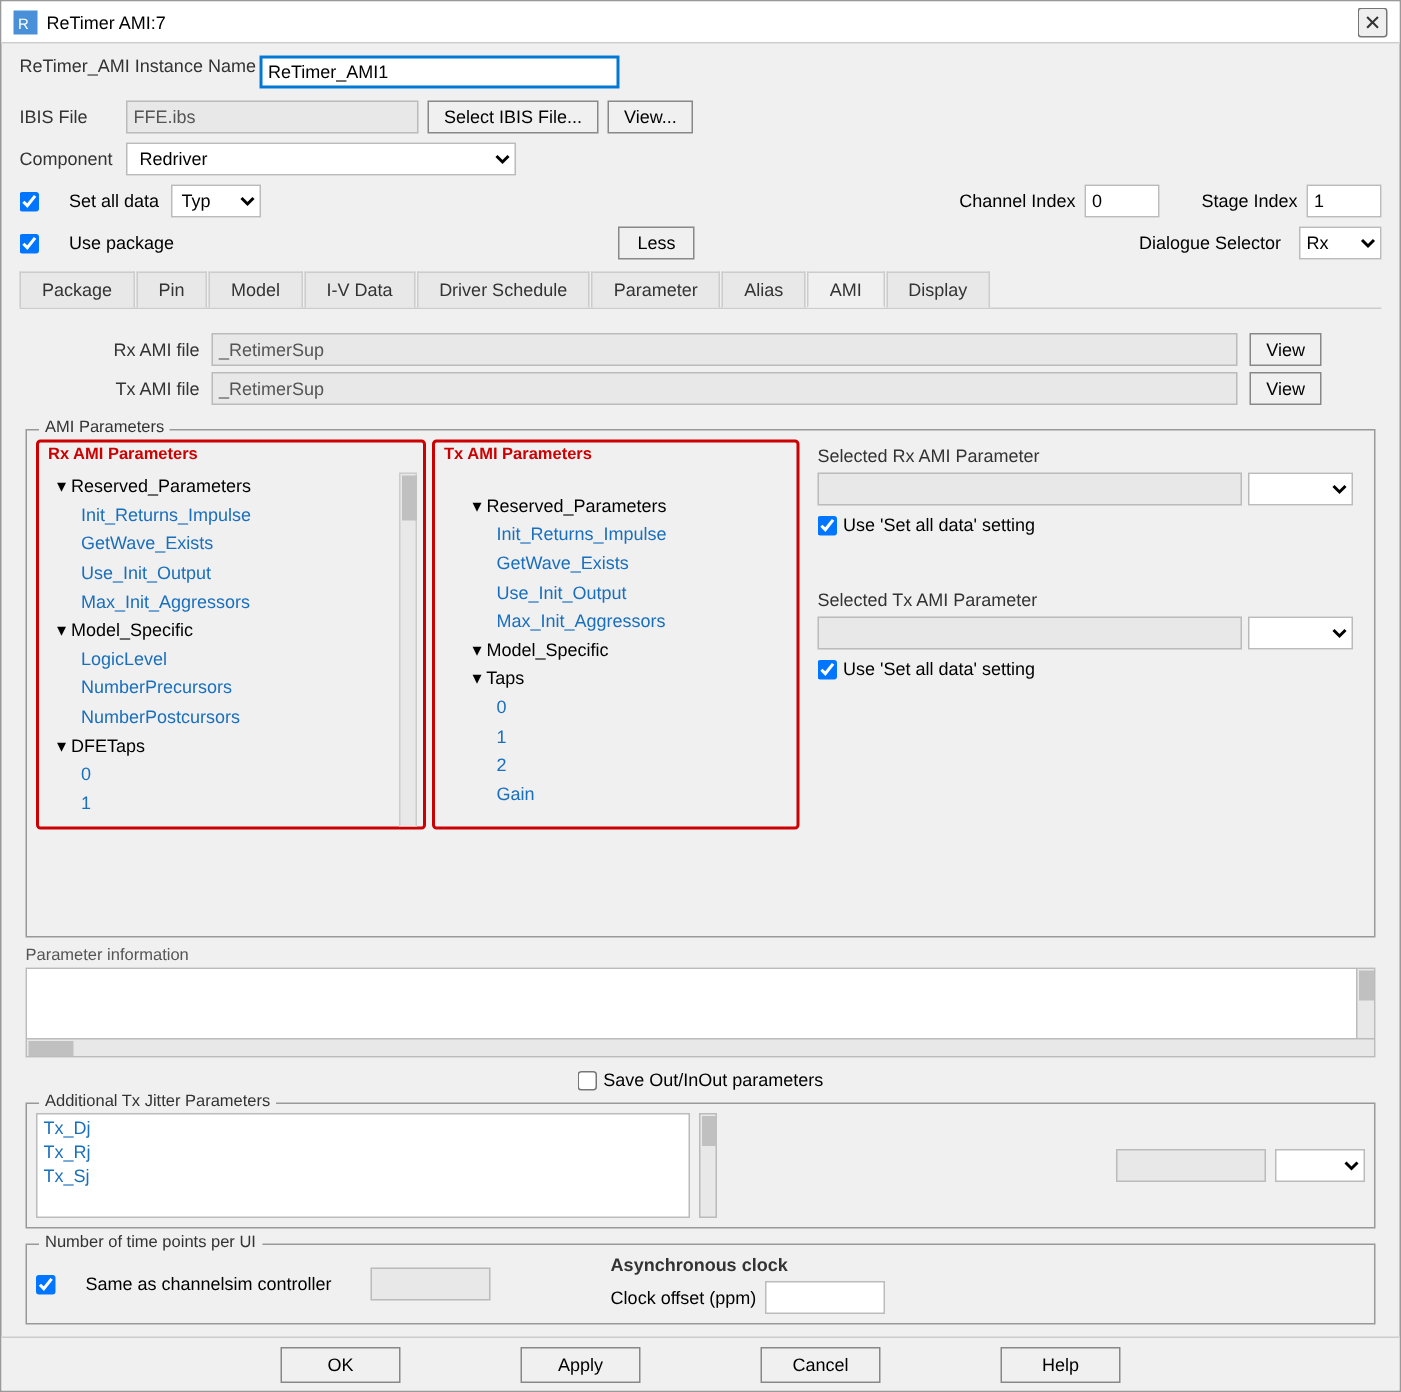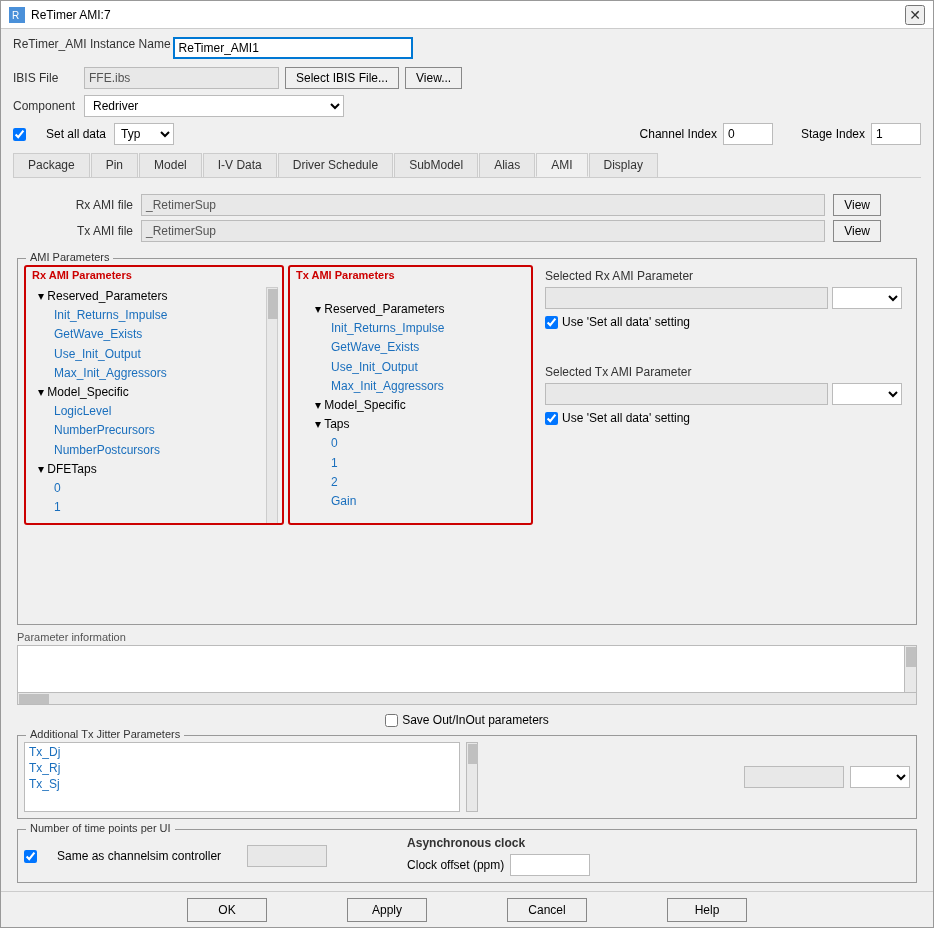--- a/index.html
+++ b/index.html
@@ -152,28 +152,41 @@
       <div class="channel-group">
         <span>Channel Index</span>
         <input type="text" class="channel-input" value="0" style="">
       </div>
       <div class="stage-group">
         <span>Stage Index</span>
         <input type="text" class="stage-input" value="1" style="">
       </div>
     </div>
 
+    <div class="options-row-full">
+      <div class="checkbox-group">
+        <input type="checkbox" id="usepkg" checked="" style="">
+        <label for="usepkg">Use package</label>
+      </div>
+      <span style="flex:1"></span>
+      <button class="less-btn btn" style="margin-left:0;">Less</button>
+      <span style="flex:1"></span>
+      <span style="margin-right:4px;">Dialogue Selector</span>
+      <select class="rx-select">
+        <option>Rx</option><option>Tx</option>
+      </select>
+    </div>
 
     <div class="tab-bar">
       <div class="tab">Package</div>
       <div class="tab">Pin</div>
       <div class="tab">Model</div>
       <div class="tab">I-V Data</div>
       <div class="tab">Driver Schedule</div>
-      <div class="tab">SubModel</div>
+      <div class="tab">Parameter</div>
       <div class="tab">Alias</div>
       <div class="tab active">AMI</div>
       <div class="tab">Display</div>
     </div>
 
     <div class="ami-content">
 
       <div class="ami-files-area">
         <div class="ami-file-row" style="margin-bottom:4px;">
           <span class="ami-file-label">Rx AMI file</span>

